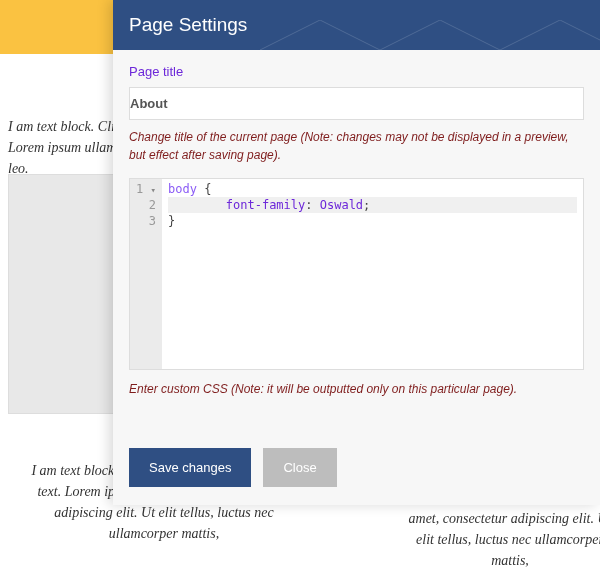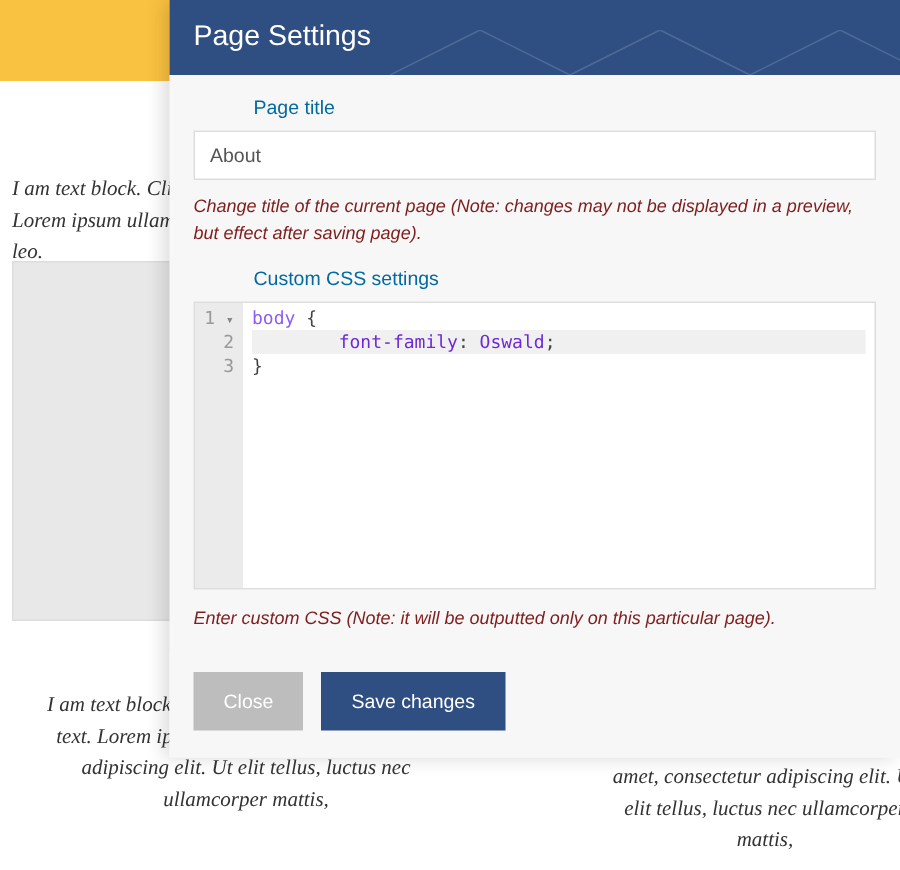--- a/index.html
+++ b/index.html
@@ -11,22 +11,22 @@
   .bg-img-ph { position: absolute; left: 8px; top: 174px; width: 300px; height: 240px; background: #e8e8e8; border: 1px solid #ddd; }
   .bg-block2 { left: 24px; top: 460px; width: 280px; text-align: center; }
   .bg-block3 { left: 400px; top: 508px; width: 220px; text-align: center; }
   .bg-block4 { left: 548px; top: 508px; width: 200px; text-align: center; }
 
   .modal { position: absolute; left: 113px; top: 0; right: 0; height: 505px; background: #f7f7f7; box-shadow: -4px 0 12px rgba(0,0,0,0.15); display: flex; flex-direction: column; }
   .modal-header { background: #2f4f83; color: #fff; padding: 14px 16px; font-size: 19px; font-weight: 300; font-family: 'Segoe UI', Arial, sans-serif; position: relative; }
   .modal-header .pattern { position: absolute; right: 0; bottom: 0; width: 340px; height: 30px; overflow: hidden; opacity: 0.15; }
   .modal-header .pattern svg { width: 340px; height: 30px; }
   .modal-body { padding: 14px 16px 0 16px; flex: 1; color: #444; font-size: 13px; overflow: hidden; }
-  .label { display: block; margin-bottom: 8px; color: #0369a1; font-size: 13px; margin-left: 40px; }
-  .text-input { width: 100%; padding: 8px 10px; font-size: 13px; border: 1px solid #ddd; background: #fff; color: #555; margin-bottom: 8px; }
+  .label { display: block; margin-bottom: 8px; color: #6d28d9; font-size: 13px; }
+  .text-input { width: 100%; padding: 8px 0; font-size: 13px; border: 1px solid #ddd; background: #fff; color: #555; margin-bottom: 8px; font-weight: bold; }
   .hint { font-style: italic; color: #7f1d1d; font-size: 12px; line-height: 1.5; margin-bottom: 14px; }
   .code-editor { border: 1px solid #ddd; background: #fff; height: 192px; display: flex; font-family: Consolas, Menlo, monospace; font-size: 12px; margin-bottom: 10px; }
   .gutter { background: #ebebeb; color: #999; text-align: right; padding: 2px 6px 2px 4px; user-select: none; min-width: 32px; }
   .gutter div { line-height: 16px; height: 16px; }
   .fold-mark { font-size: 9px; color: #888; }
   .code-lines { flex: 1; padding: 2px 6px; position: relative; }
   .code-lines .line { line-height: 16px; height: 16px; white-space: pre; }
   .code-lines .line.active { background: #f0f0f0; }
   .tok-sel { color: #8b5cf6; }
   .tok-prop { color: #6d28d9; }
@@ -55,32 +55,31 @@
       <svg viewBox="0 0 340 30">
           <path d="M0 30 L60 0 L120 30 L180 0 L240 30 L300 0 L360 30" stroke="#fff" stroke-width="1" fill="none"></path>
         </svg>
     </div>
   </div>
   <div class="modal-body">
     <label class="label">Page title</label>
     <input class="text-input" type="text" value="About" style="">
     <div class="hint">Change title of the current page (Note: changes may not be displayed in a preview, but effect after saving page).</div>
 
-    <label class="label">Custom CSS settings</label>
     <div class="code-editor">
       <div class="gutter">
         <div><span>1</span> <span class="fold-mark">▾</span></div>
         <div>2</div>
         <div>3</div>
       </div>
       <div class="code-lines">
         <div class="line"><span class="tok-sel">body</span><span> {</span></div>
         <div class="line active"><span>        </span><span class="tok-prop">font-family</span><span>: </span><span class="tok-val">Oswald</span><span>;</span></div>
         <div class="line"><span>}</span></div>
       </div>
     </div>
     <div class="hint">Enter custom CSS (Note: it will be outputted only on this particular page).</div>
   </div>
   <div class="modal-footer">
+    <button class="btn btn-primary">Save changes</button>
     <button class="btn btn-secondary">Close</button>
-    <button class="btn btn-primary">Save changes</button>
   </div>
 </div>
 
 </body></html>

